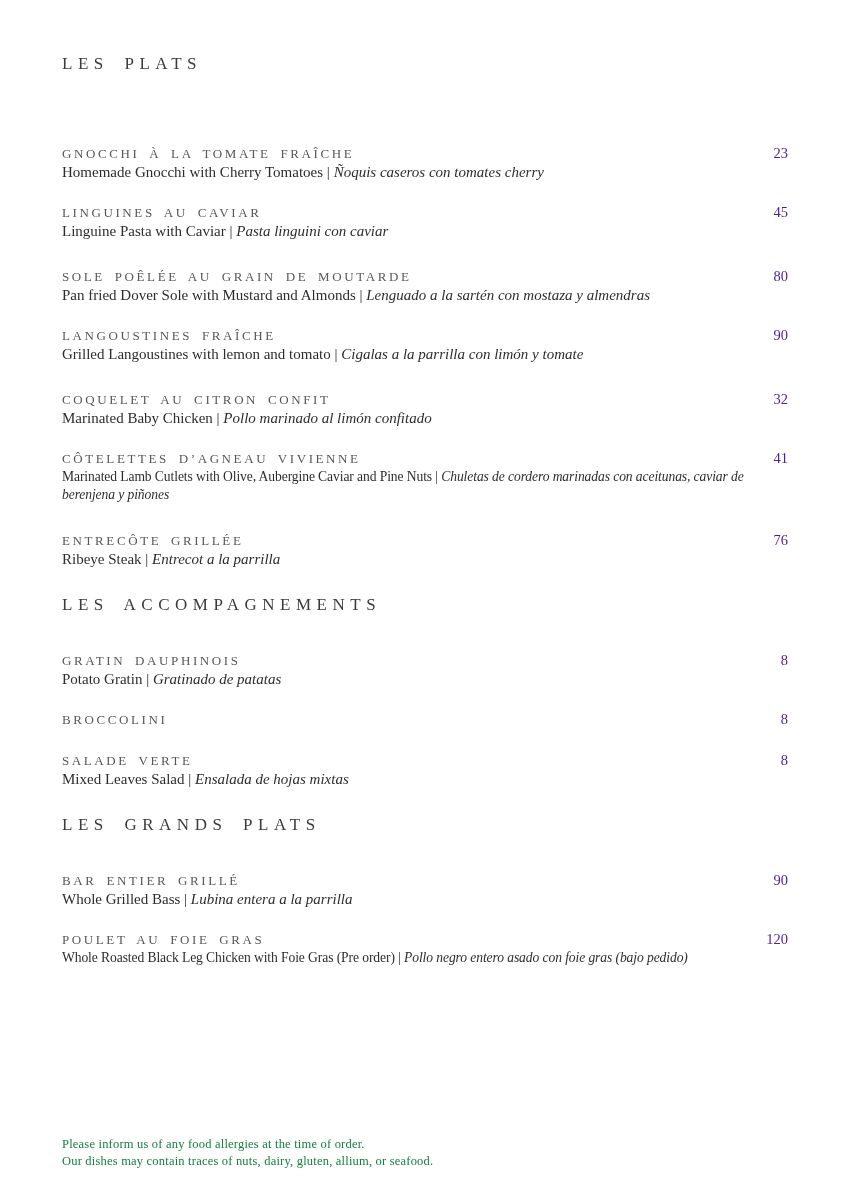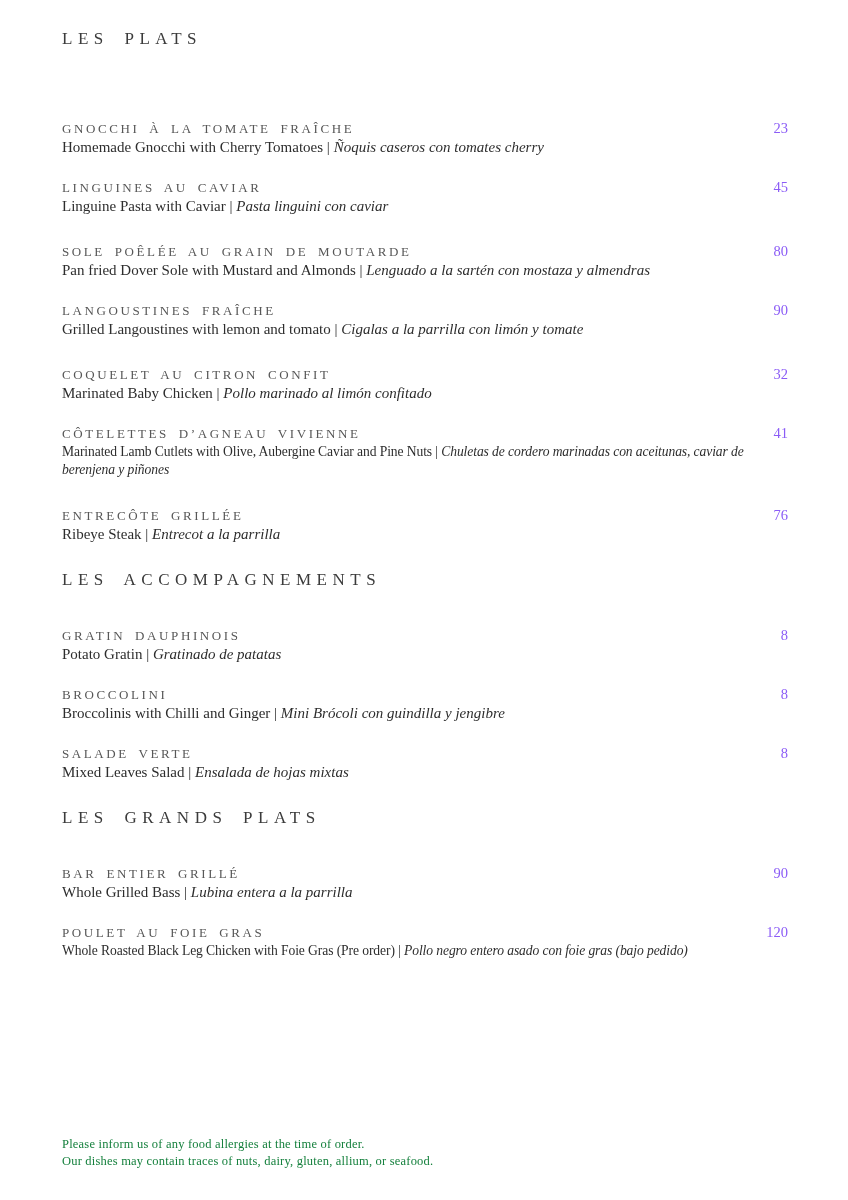--- a/index.html
+++ b/index.html
@@ -8,21 +8,21 @@
     width: 848px;
     height: 1200px;
     position: relative;
     font-family: "Liberation Serif", "DejaVu Serif", serif;
     overflow: hidden;
   }
   .page {
     position: absolute;
     inset: 0;
     background: #ffffff;
-    padding: 29px 60px 0 62px;
+    padding: 54px 60px 0 62px;
   }
   .section-heading {
     font-size: 17px;
     line-height: 20px;
     letter-spacing: 5.5px;
     word-spacing: 6px;
     color: #3b3b3b;
     font-weight: 400;
     margin-bottom: 36px;
   }
@@ -45,21 +45,21 @@
     font-size: 13px;
     line-height: 18px;
     letter-spacing: 2.6px;
     word-spacing: 4px;
     color: #575757;
     font-weight: 400;
   }
   .item-price {
     font-size: 14.5px;
     line-height: 18px;
-    color: #8b5cf6;
+    color: #4c1d95;
     text-align: right;
     flex-shrink: 0;
     padding-left: 12px;
   }
   .item-desc {
     font-size: 15px;
     line-height: 18px;
     color: #2d2d2d;
     max-width: 690px;
   }
@@ -152,21 +152,20 @@
               <span class="item-title">GRATIN DAUPHINOIS</span>
               <span class="item-price">8</span>
             </div>
             <div class="item-desc"><span class="desc-en">Potato Gratin</span><span class="desc-sep"> | </span><span class="desc-es">Gratinado de patatas</span></div>
           </div>
           <div class="item">
             <div class="item-head">
               <span class="item-title">BROCCOLINI</span>
               <span class="item-price">8</span>
             </div>
-            <div class="item-desc"><span class="desc-en">Broccolinis with Chilli and Ginger</span><span class="desc-sep"> | </span><span class="desc-es">Mini Brócoli con guindilla y jengibre</span></div>
           </div>
           <div class="item">
             <div class="item-head">
               <span class="item-title">SALADE VERTE</span>
               <span class="item-price">8</span>
             </div>
             <div class="item-desc"><span class="desc-en">Mixed Leaves Salad</span><span class="desc-sep"> | </span><span class="desc-es">Ensalada de hojas mixtas</span></div>
           </div>
         </div>
       </div>

